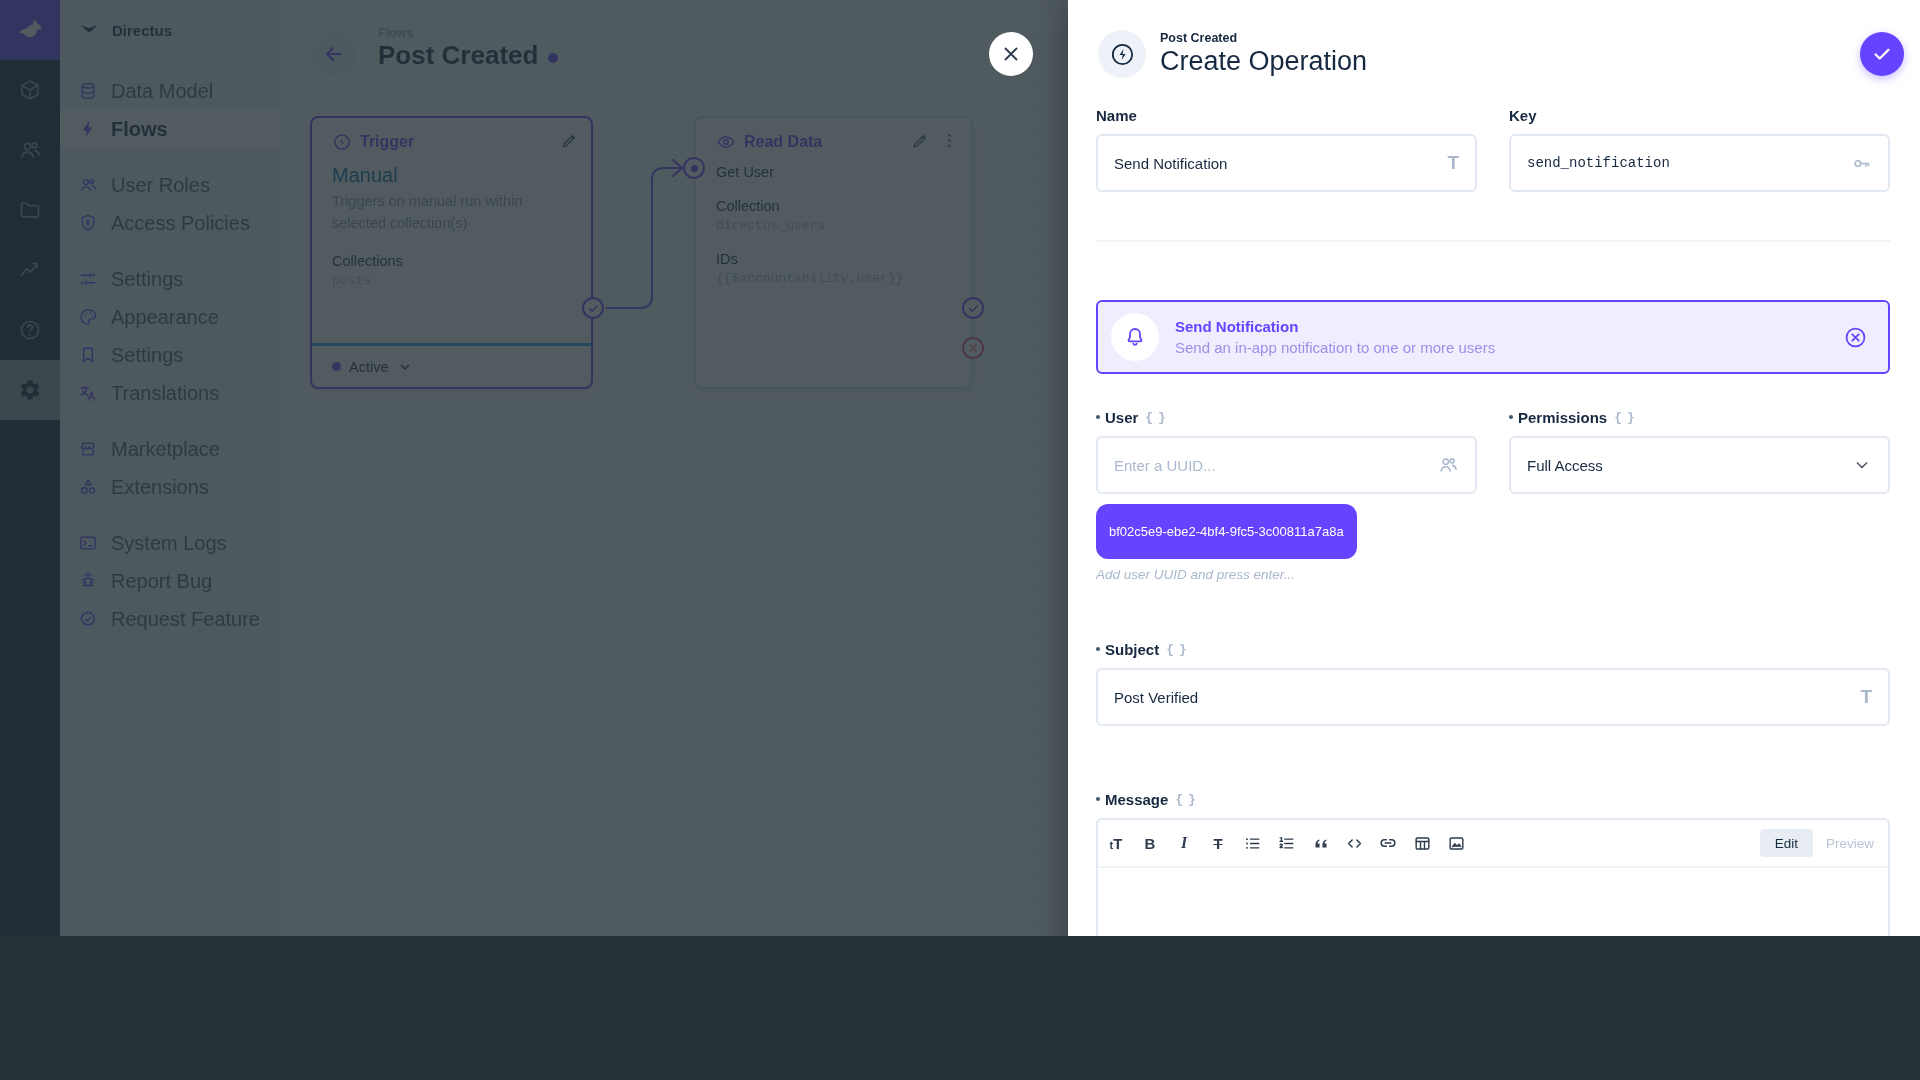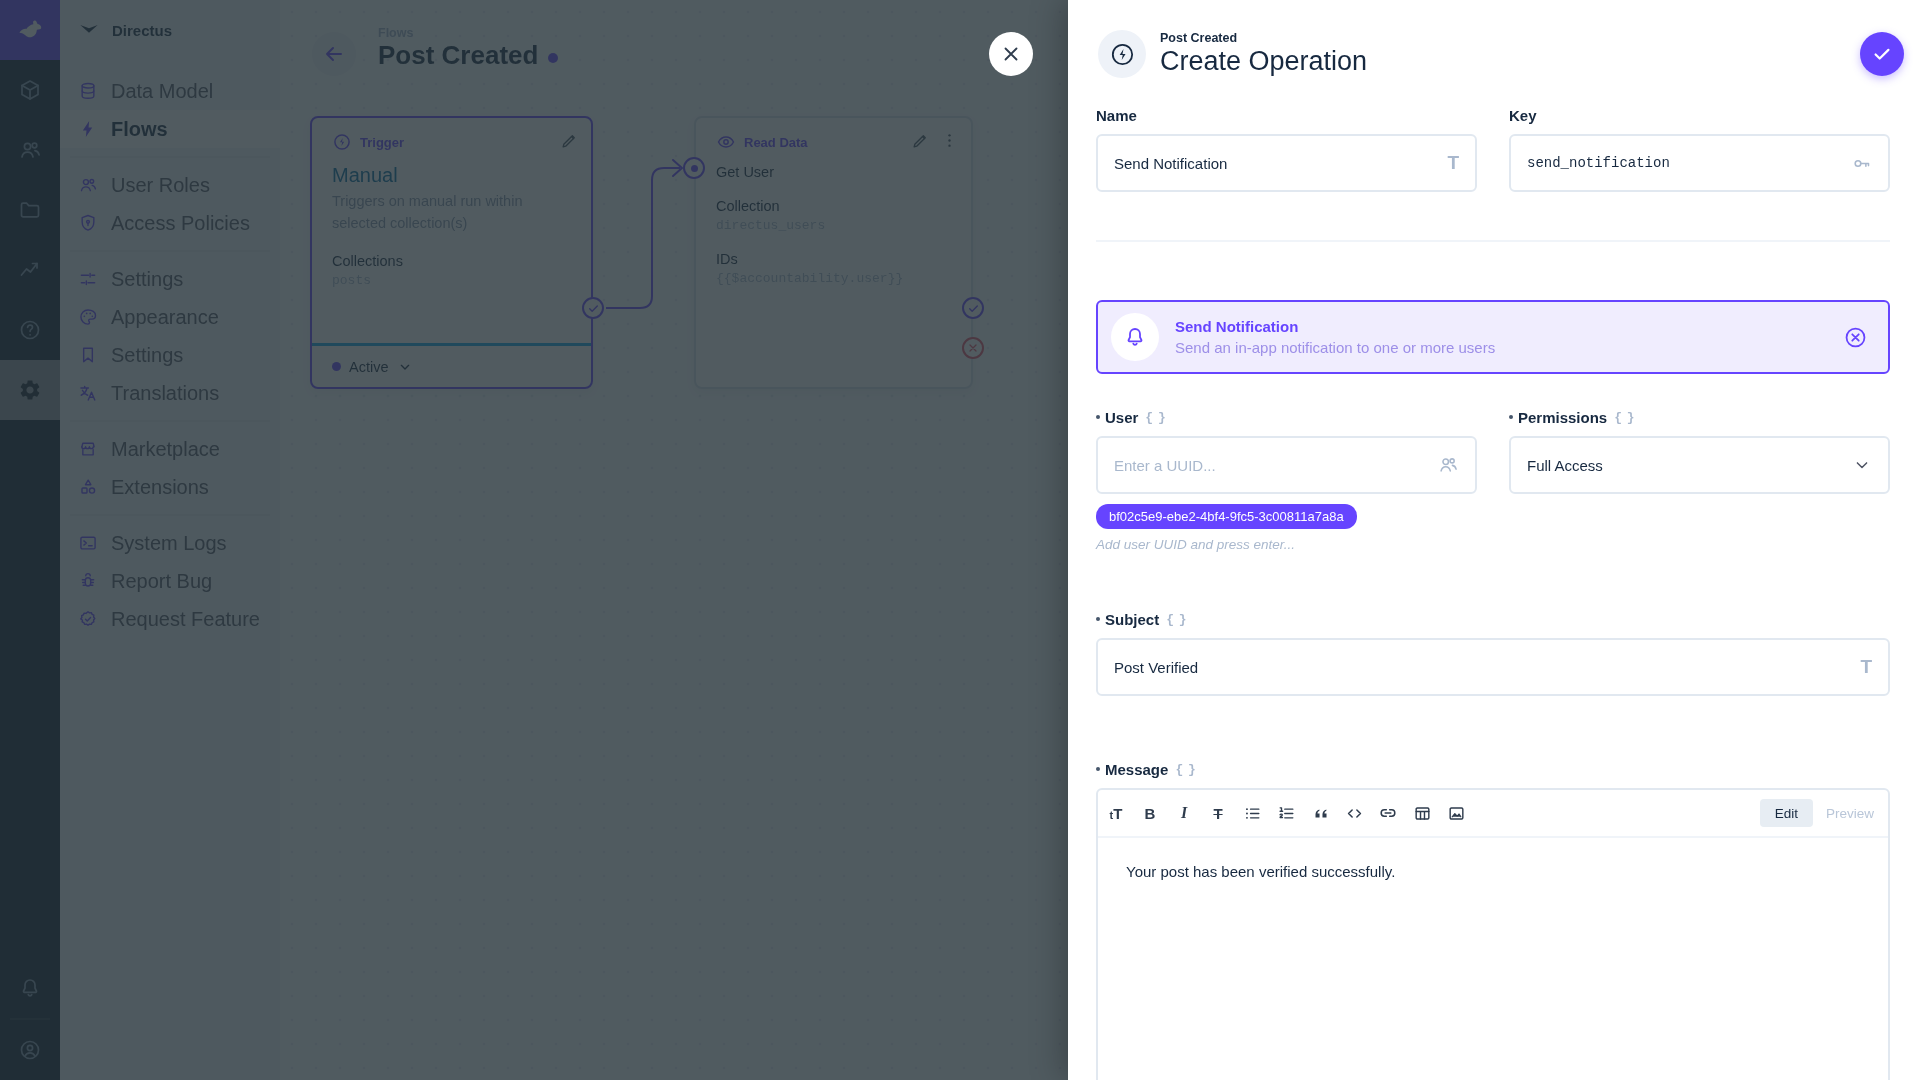--- a/index.html
+++ b/index.html
@@ -1,17 +1,17 @@
 <!DOCTYPE html>
 <html><head>
 <meta charset="utf-8">
 <style>
   * { margin:0; padding:0; box-sizing:border-box; }
   html,body { width:1920px; height:1080px; background:#263238; font-family:"Liberation Sans",sans-serif; }
-  .screen { position:relative; width:1920px; height:1080px; overflow:hidden; background:#fff; }
+  .screen { position:relative; width:1920px; height:936px; overflow:hidden; background:#fff; }
 
   
   .module-bar { position:absolute; left:0; top:0; width:60px; height:1080px; background:#0e1c2f; z-index:10; }
   .module-logo { width:60px; height:60px; background:#6644ff; display:flex; align-items:center; justify-content:center; color:#fff; }
   .module-item { width:60px; height:60px; display:flex; align-items:center; justify-content:center; color:#8196ad; cursor:pointer; }
   .module-item.active { background:rgba(255,255,255,.55); color:#16222e; }
   .module-bottom { position:absolute; bottom:0; left:0; width:60px; }
   .module-divider { height:2px; background:rgba(255,255,255,.08); margin:0 10px; }
 
   
@@ -27,21 +27,21 @@
   .main { position:absolute; left:280px; top:0; right:0; height:1080px; background:#fbfdff;
           background-image:radial-gradient(circle,#e6ecf4 1.5px,transparent 1.6px); background-size:24px 24px; z-index:10; }
   .back-btn { position:absolute; left:32px; top:32px; width:44px; height:44px; border-radius:50%; background:#eef2f8; color:#6644ff; display:flex; align-items:center; justify-content:center; cursor:pointer; }
   .crumb { position:absolute; left:98px; top:26px; font-size:12.5px; font-weight:bold; color:#9fb0c9; }
   .page-title { position:absolute; left:98px; top:40px; font-size:26px; font-weight:bold; color:#172940; display:flex; align-items:center; gap:10px; }
   .title-dot { width:10px; height:10px; border-radius:50%; background:#6644ff; margin-top:4px; }
 
   .panel { position:absolute; background:#fff; border-radius:8px; box-shadow:0 4px 12px rgba(23,41,64,.07); padding:14px 20px; }
   .panel-trigger { left:30px; top:116px; width:283px; height:273px; border:2px solid #6644ff; }
   .panel-read { left:414px; top:116px; width:279px; height:273px; border:2px solid #d8dfe8; }
-  .panel-head { display:flex; align-items:center; gap:8px; color:#6644ff; font-weight:bold; font-size:13px; }
+  .panel-head { display:flex; align-items:center; gap:8px; color:#6644ff; font-weight:bold; font-size:16px; }
   .panel-actions { position:absolute; top:13px; right:12px; display:flex; gap:10px; color:#44525f; }
   .panel-actions span { cursor:pointer; display:flex; }
   .ptype { color:#0369a1; font-size:20px; margin-top:12px; }
   .pdesc { color:#8796ad; font-size:14.5px; line-height:1.5; margin-top:4px; }
   .plabel { color:#172940; font-size:14.5px; margin-top:18px; }
   .pmono { font-family:"Liberation Mono","DejaVu Sans Mono",monospace; color:#a9b8cd; font-size:13px; margin-top:4px; }
   .panel-footer { position:absolute; left:0; right:0; bottom:0; height:44px; border-top:3px solid #0ea5e9; display:flex; align-items:center; gap:8px; padding:0 20px; cursor:pointer; }
   .status-dot { width:9px; height:9px; border-radius:50%; background:#6644ff; }
   .status-label { color:#172940; font-size:14.5px; font-weight:500; }
   .row-gu { display:flex; align-items:flex-start; margin-top:12px; color:#172940; font-size:14.5px; }
@@ -78,21 +78,21 @@
   .select-value { flex:1; font-size:15px; color:#172940; }
   .sec-divider { height:2px; background:#f0f4f9; margin:48px 0 58px; }
 
   .banner { height:74px; border:2px solid #6644ff; border-radius:6px; background:#f0edfe; display:flex; align-items:center; gap:16px; padding:0 20px 0 13px; }
   .banner-icon { width:48px; height:48px; border-radius:50%; background:#fff; color:#6644ff; display:flex; align-items:center; justify-content:center; flex:none; }
   .banner-title { color:#6644ff; font-weight:bold; font-size:15px; }
   .banner-sub { color:#9d8fe8; font-size:15px; margin-top:4px; }
   .banner-x { margin-left:auto; color:#6644ff; display:flex; cursor:pointer; }
 
   .row-user { margin-top:32px; }
-  .chip { display:inline-block; background:#6644ff; color:#fff; font-size:13px; padding:5px 13px; border-radius:12px; margin-top:10px; cursor:pointer; }
+  .chip { display:inline-block; background:#6644ff; color:#fff; font-size:13px; padding:20px 13px; border-radius:12px; margin-top:10px; cursor:pointer; }
   .helper { font-style:italic; color:#a9b8cd; font-size:13.5px; margin-top:8px; }
 
   .block-subject { margin-top:56px; }
   .block-message { margin-top:62px; }
   .editor { border:2px solid #e1e8f0; border-radius:6px; height:560px; overflow:hidden; }
   .toolbar { height:48px; border-bottom:2px solid #f0f4f9; display:flex; align-items:center; padding:0 1px; }
   .tbtn { width:34px; height:34px; border-radius:4px; display:flex; align-items:center; justify-content:center; color:#2f3c4d; cursor:pointer; }
   .tg { font-size:15px; font-weight:bold; color:#2f3c4d; }
   .tg.it { font-style:italic; font-family:"Liberation Serif",serif; font-size:16px; }
   .tg.strike { text-decoration:line-through; }
@@ -642,20 +642,19 @@
                 <span>
                   <svg width="19" height="19" viewBox="0 0 24 24" fill="none" stroke="currentColor" stroke-width="1.8" stroke-linecap="round" stroke-linejoin="round">
                     <rect x="4" y="5" width="16" height="14" rx="1.5"></rect>
                     <path d="M6.5 16.2l3.4-4.1 3 3.1 2.4-2.6 2.2 3.6" fill="currentColor" stroke-width="1.4"></path>
                   </svg>
                 </span>
               </div>
               <div class="tbtn-edit">Edit</div>
             <div class="tbtn-preview">Preview</div>
           </div>
-          <div class="editor-body">Your post has been verified successfully.</div>
         </div>
       </div>
 
     </div>
   </aside>
 
 </div>
 
 </body></html>

